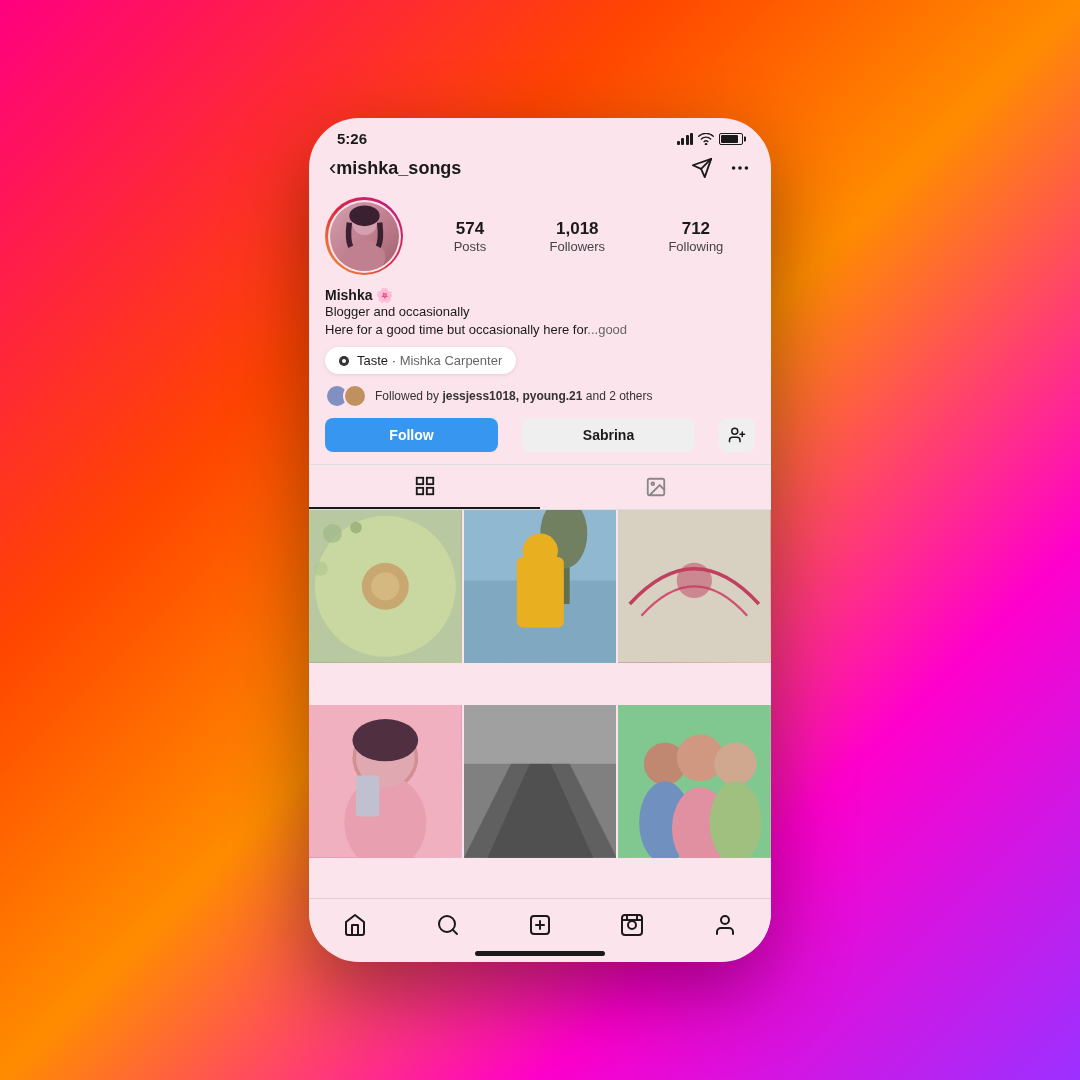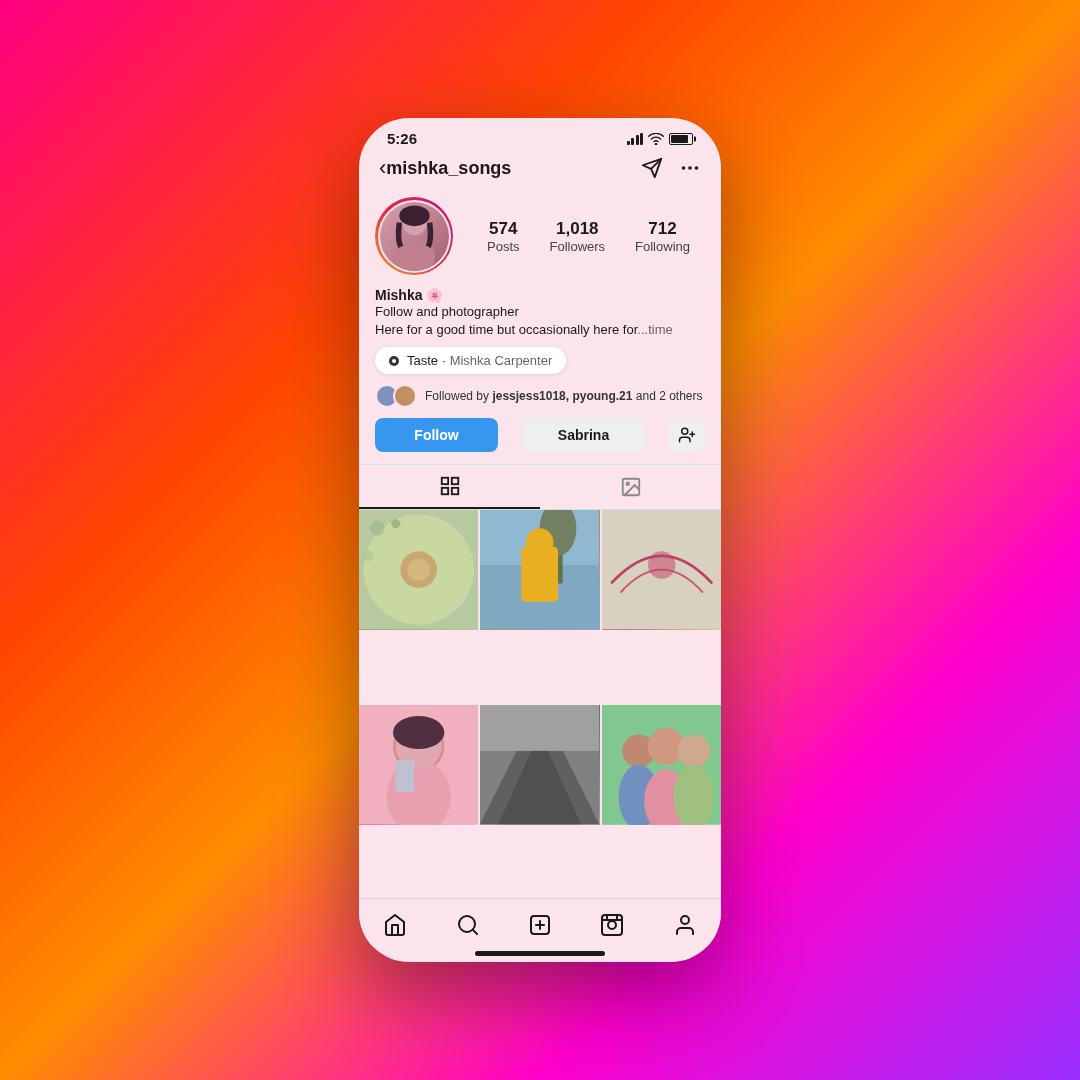--- a/index.html
+++ b/index.html
@@ -9,21 +9,21 @@
       height: 1080px;
       overflow: hidden;
       font-family: -apple-system, BlinkMacSystemFont, 'Segoe UI', sans-serif;
       background: linear-gradient(135deg, #ff0080 0%, #ff4500 30%, #ff8c00 50%, #ff00cc 75%, #9b30ff 100%);
       display: flex;
       align-items: center;
       justify-content: center;
     }
 
     .phone {
-      width: 362px;
+      width: 462px;
       height: 844px;
       background: #fce4ec;
       border-radius: 50px;
       box-shadow: 0 30px 80px rgba(0,0,0,0.4);
       overflow: hidden;
       position: relative;
       display: flex;
       flex-direction: column;
     }
 
@@ -494,22 +494,22 @@
           <span class="stat-number">712</span>
           <span class="stat-label">Following</span>
         </div>
       </div>
     </div>
 
     
     <div class="bio-section">
       <div class="bio-name">Mishka 🌸</div>
       <div class="bio-text">
-        <span>Follow and photographer</span><br>
-        <span>Here for a good time but occasionally here for</span><span class="bio-more">...time</span>
+        <span>Blogger and occasionally</span><br>
+        <span>Here for a good time but occasionally here for</span><span class="bio-more">...good</span>
       </div>
     </div>
 
     
     <div class="music-pill">
       <div class="music-dot"></div>
       <span class="music-text">
         <span>Taste</span> · <span class="music-artist">Mishka Carpenter</span>
       </span>
     </div>

